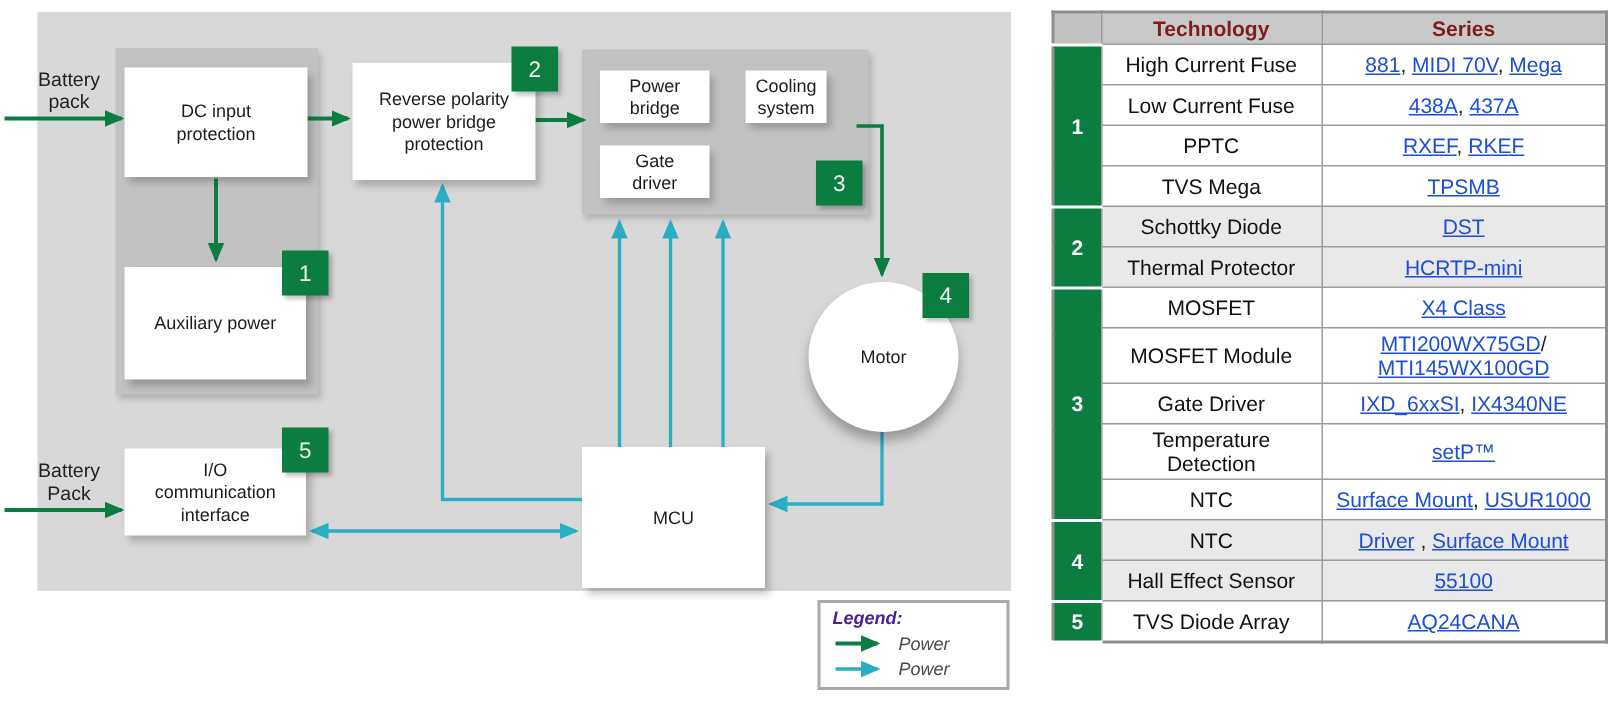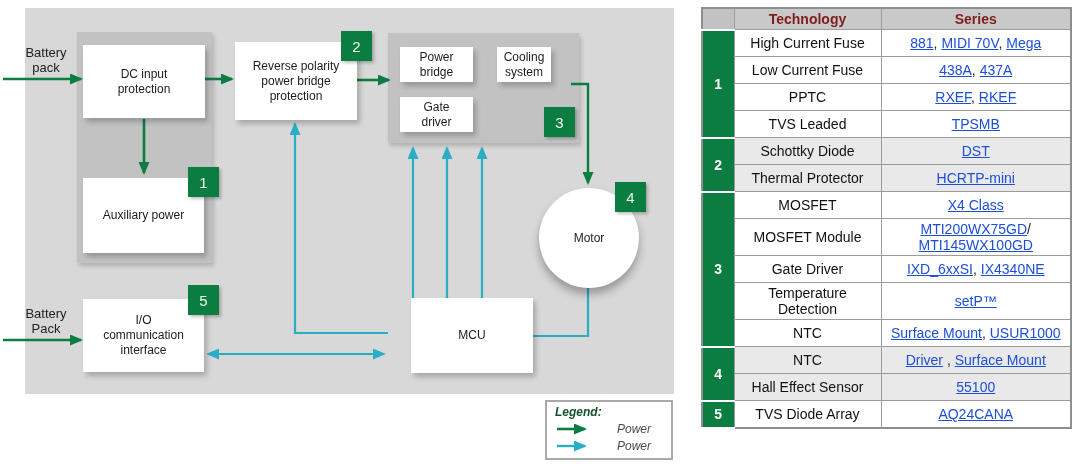--- a/index.html
+++ b/index.html
@@ -37,22 +37,22 @@
     text-align: center;
     font-size: 12px; line-height: 1.25; color: #1c1c1c;
     z-index: 3;
   }
   #block-dc-input   { left: 83px;  top: 45px;  width: 122px; height: 73px; }
   #block-reverse    { left: 235px; top: 42px;  width: 122px; height: 78px; }
   #block-power-bridge { left: 400px; top: 47px; width: 73px; height: 35px; }
   #block-cooling    { left: 497px; top: 47px;  width: 54px;  height: 35px; }
   #block-gate-driver{ left: 400px; top: 97px;  width: 73px;  height: 35px; }
   #block-aux-power  { left: 83px;  top: 178px; width: 121px; height: 75px; }
-  #block-io         { left: 83px;  top: 299px; width: 121px; height: 73px; }
-  #block-mcu        { left: 388px; top: 298px; width: 122px; height: 75px; margin-left: 23px; }
+  #block-io         { left: 83px;  top: 299px; width: 121px; height: 58px; }
+  #block-mcu        { left: 388px; top: 298px; width: 122px; height: 94px; }
   #block-motor {
     left: 539px; top: 188px; width: 100px; height: 100px;
     border-radius: 50%;
     box-shadow: 0 6px 8px rgba(0,0,0,0.30);
   }
   .block .txt { display: inline-block; }
   #block-dc-input .txt { width: 70px; }
   #block-reverse .txt { width: 92px; }
   #block-power-bridge .txt { width: 46px; text-align: center; }
   #block-cooling .txt { width: 52px; }
@@ -84,22 +84,22 @@
   #battery-label-bottom { left: 22px; top: 307px; }
   
   #legend {
     position: absolute; left: 545px; top: 400px;
     width: 128px; height: 60px;
     background: #fff;
     border: 2px solid #a9a9a9;
     padding: 3px 8px;
     z-index: 5;
   }
-  #legend .legend-title { font-size: 12px; font-weight: bold; font-style: italic; color: #14532d; }
-  #legend .legend-row { display: flex; align-items: center; gap: 20px; margin-top: 3px; }
+  #legend .legend-title { font-size: 12px; font-weight: bold; font-style: italic; color: #4c1d95; }
+  #legend .legend-row { display: flex; align-items: center; gap: 2px; margin-top: 3px; }
   #legend .legend-row .lbl { font-size: 12px; font-style: italic; color: #4a4a4a; }
   
   #series-table {
     position: absolute; left: 701px; top: 7px;
     border-collapse: collapse;
     border: 2px solid #8e8e8e;
     table-layout: fixed;
     background: #fff;
   }
   #series-table col.c-num { width: 32px; }
@@ -239,21 +239,21 @@
         </tr>
         <tr>
           <td class="cell">Low Current Fuse</td>
           <td class="cell"><a href="#">438A</a><span class="sep">, </span><a href="#">437A</a></td>
         </tr>
         <tr>
           <td class="cell">PPTC</td>
           <td class="cell"><a href="#">RXEF</a><span class="sep">, </span><a href="#">RKEF</a></td>
         </tr>
         <tr>
-          <td class="cell">TVS Leaded</td>
+          <td class="cell">TVS Mega</td>
           <td class="cell"><a href="#">TPSMB</a></td>
         </tr>
         <tr class="shaded">
           <td class="num" rowspan="2">2</td>
           <td class="cell">Schottky Diode</td>
           <td class="cell"><a href="#">DST</a></td>
         </tr>
         <tr class="shaded">
           <td class="cell">Thermal Protector</td>
           <td class="cell"><a href="#">HCRTP-mini</a></td>

